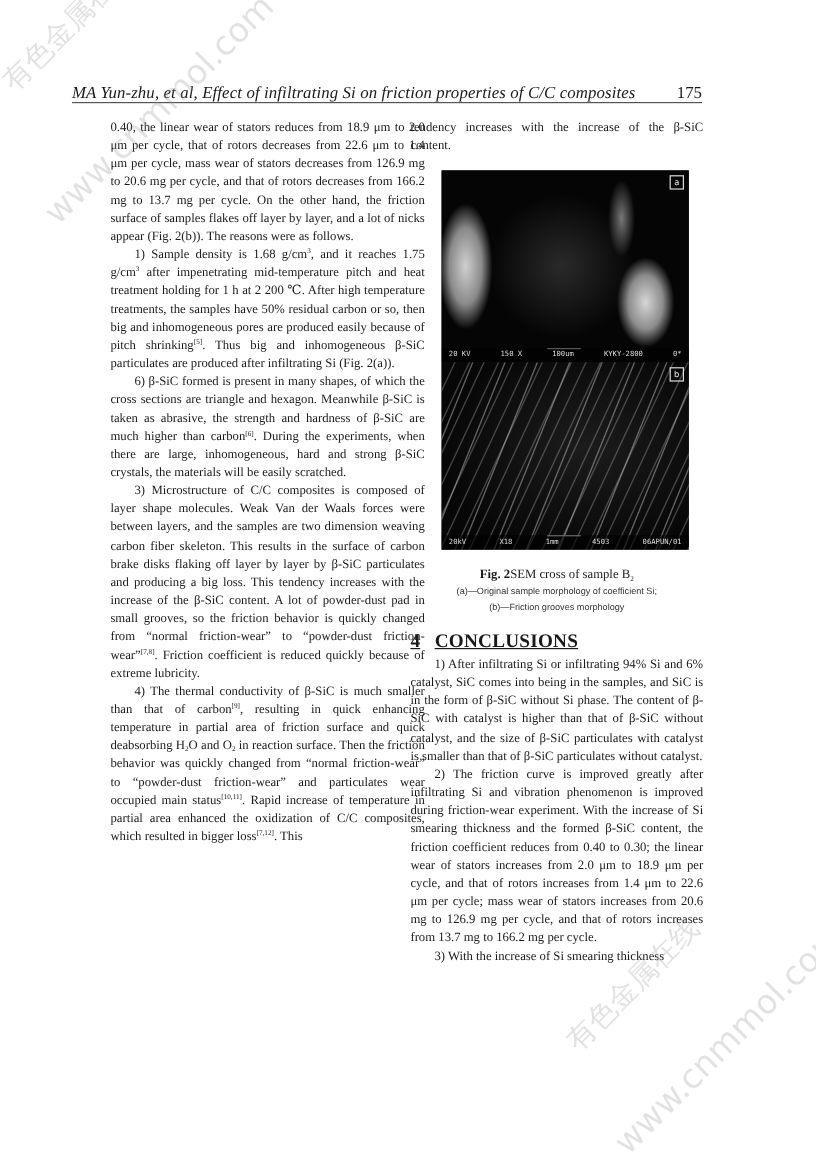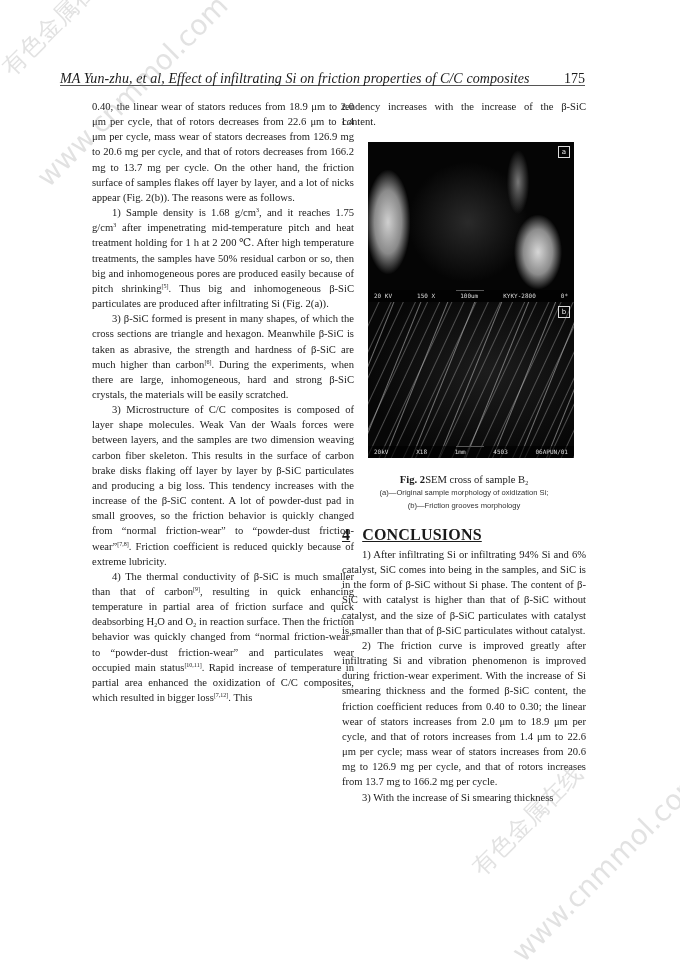--- a/index.html
+++ b/index.html
@@ -55,21 +55,21 @@
 <body>
 
 <div class="header">
   <span class="running">MA Yun-zhu, et al, Effect of infiltrating Si on friction properties of C/C composites</span>
   <span class="pageno">175</span>
 </div>
 
 <div class="col col-left">
   <p>0.40, the linear wear of stators reduces from 18.9 μm to 2.0 μm per cycle, that of rotors decreases from 22.6 μm to 1.4 μm per cycle, mass wear of stators decreases from 126.9 mg to 20.6 mg per cycle, and that of rotors decreases from 166.2 mg to 13.7 mg per cycle. On the other hand, the friction surface of samples flakes off layer by layer, and a lot of nicks appear (Fig. 2(b)). The reasons were as follows.</p>
   <p class="ind"><span>1) Sample density is 1.68 g/cm</span><sup>3</sup><span>, and it reaches 1.75 g/cm</span><sup>3</sup><span> after impenetrating mid-temperature pitch and heat treatment holding for 1 h at 2 200 ℃. After high temperature treatments, the samples have 50% residual carbon or so, then big and inhomogeneous pores are produced easily because of pitch shrinking</span><sup>[5]</sup><span>. Thus big and inhomogeneous β-SiC particulates are produced after infiltrating Si (Fig. 2(a)).</span></p>
-  <p class="ind"><span>3) β-SiC formed is present in many shapes, of which the cross sections are triangle and hexagon. Meanwhile β-SiC is taken as abrasive, the strength and hardness of β-SiC are much higher than carbon</span><sup>[6]</sup><span>. During the experiments, when there are large, inhomogeneous, hard and strong β-SiC crystals, the materials will be easily scratched.</span></p>
+  <p class="ind"><span>6) β-SiC formed is present in many shapes, of which the cross sections are triangle and hexagon. Meanwhile β-SiC is taken as abrasive, the strength and hardness of β-SiC are much higher than carbon</span><sup>[6]</sup><span>. During the experiments, when there are large, inhomogeneous, hard and strong β-SiC crystals, the materials will be easily scratched.</span></p>
   <p class="ind"><span>3) Microstructure of C/C composites is composed of layer shape molecules. Weak Van der Waals forces were between layers, and the samples are two dimension weaving carbon fiber skeleton. This results in the surface of carbon brake disks flaking off layer by layer by β-SiC particulates and producing a big loss. This tendency increases with the increase of the β-SiC content. A lot of powder-dust pad in small grooves, so the friction behavior is quickly changed from “normal friction-wear” to “powder-dust friction-wear”</span><sup>[7,8]</sup><span>. Friction coefficient is reduced quickly because of extreme lubricity.</span></p>
   <p class="ind"><span>4) The thermal conductivity of β-SiC is much smaller than that of carbon</span><sup>[9]</sup><span>, resulting in quick enhancing temperature in partial area of friction surface and quick deabsorbing H</span><sub>2</sub><span>O and O</span><sub>2</sub><span> in reaction surface. Then the friction behavior was quickly changed from “normal friction-wear” to “powder-dust friction-wear” and particulates wear occupied main status</span><sup>[10,11]</sup><span>. Rapid increase of temperature in partial area enhanced the oxidization of C/C composites, which resulted in bigger loss</span><sup>[7,12]</sup><span>. This</span></p>
 </div>
 
 <div class="col col-right">
   <p>tendency increases with the increase of the β-SiC content.</p>
 </div>
 
 <div class="figure">
   <div class="panel panel-a">
@@ -91,21 +91,21 @@
       <span>X18</span>
       <span>1mm</span>
       <span>4503</span>
       <span>06APUN/01</span>
     </div>
   </div>
 </div>
 
 <div class="caption">
   <div class="title"><b>Fig. 2</b><span>SEM cross of sample B</span><sub>2</sub></div>
-  <div class="sub">(a)—Original sample morphology of oxidization Si;</div>
+  <div class="sub">(a)—Original sample morphology of coefficient Si;</div>
   <div class="sub">(b)—Friction grooves morphology</div>
 </div>
 
 <div class="section-head">
   <span class="num">4</span><span>CONCLUSIONS</span>
 </div>
 
 <div class="col col-right2">
   <p class="ind">1) After infiltrating Si or infiltrating 94% Si and 6% catalyst, SiC comes into being in the samples, and SiC is in the form of β-SiC without Si phase. The content of β-SiC with catalyst is higher than that of β-SiC without catalyst, and the size of β-SiC particulates with catalyst is smaller than that of β-SiC particulates without catalyst.</p>
   <p class="ind">2) The friction curve is improved greatly after infiltrating Si and vibration phenomenon is improved during friction-wear experiment. With the increase of Si smearing thickness and the formed β-SiC content, the friction coefficient reduces from 0.40 to 0.30; the linear wear of stators increases from 2.0 μm to 18.9 μm per cycle, and that of rotors increases from 1.4 μm to 22.6 μm per cycle; mass wear of stators increases from 20.6 mg to 126.9 mg per cycle, and that of rotors increases from 13.7 mg to 166.2 mg per cycle.</p>

